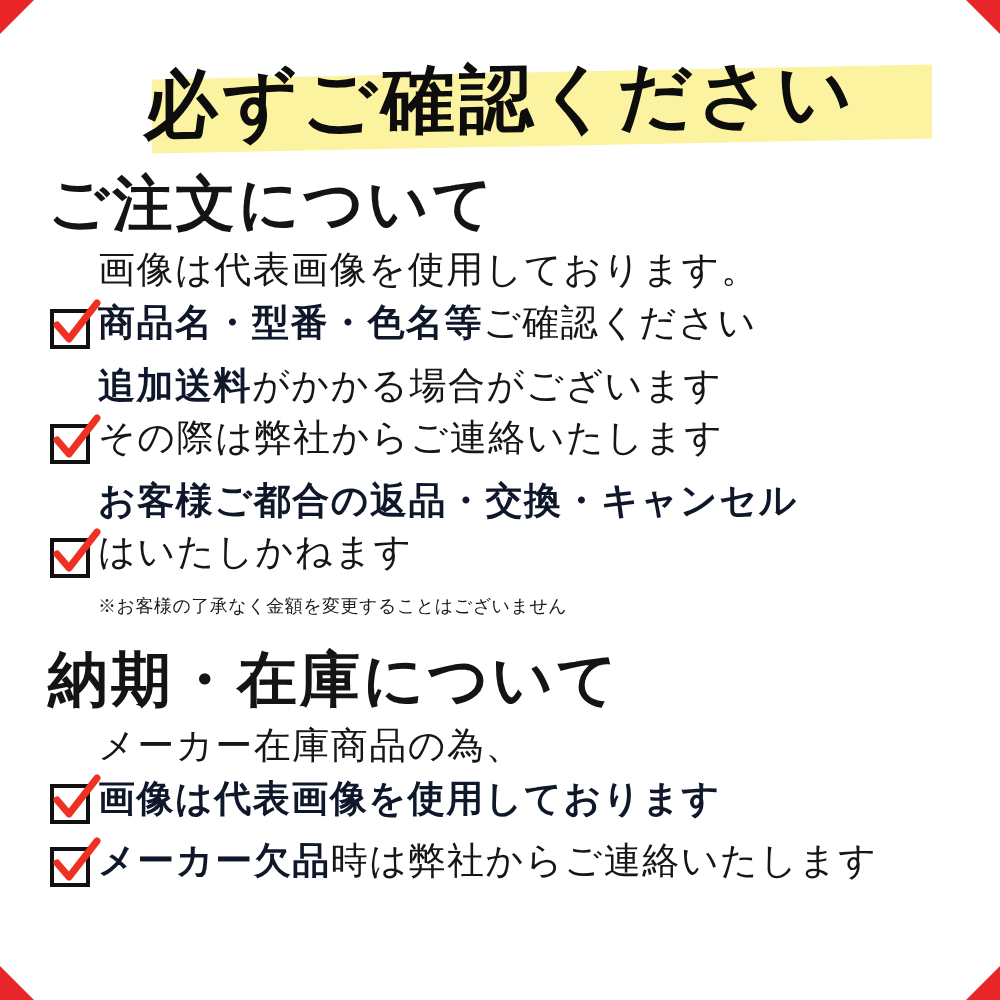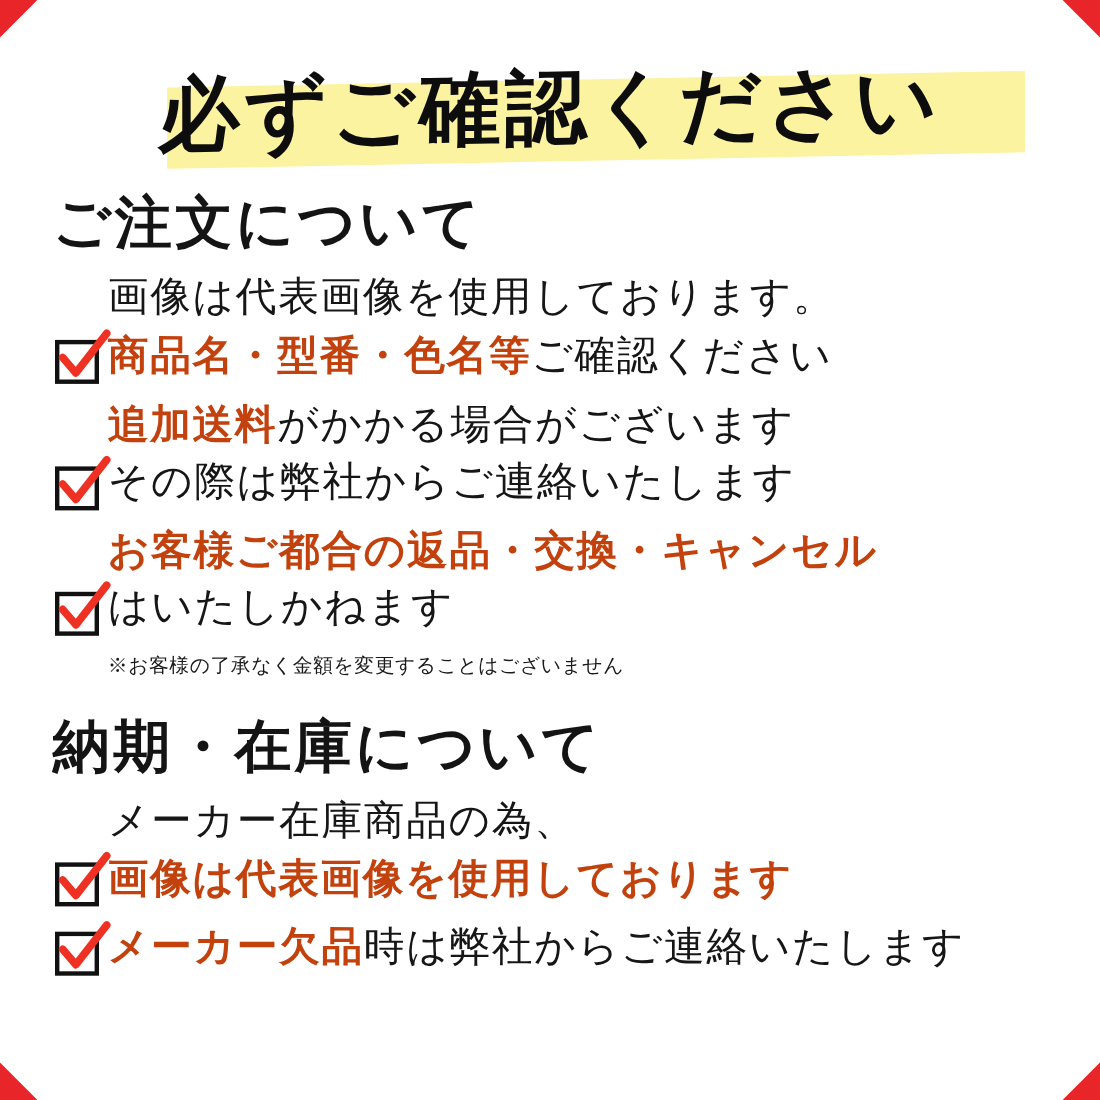--- a/index.html
+++ b/index.html
@@ -77,21 +77,21 @@
     line-height: 104px;
     letter-spacing: 4px;
     color: #0d0d0d;
     transform: skewY(-1.1deg);
   }
 
   
   .section-head {
     font-family: "DejaVu Serif", "Liberation Serif", serif;
     font-weight: bold;
-    font-size: 52px;
+    font-size: 60px;
     line-height: 62px;
     letter-spacing: 3px;
     color: #141414;
     margin: 6px 0 2px 8px;
   }
   .section-head.second {
     margin-top: 22px;
   }
 
   
@@ -125,21 +125,21 @@
     font-size: 37px;
     line-height: 52px;
     letter-spacing: 1.5px;
     color: #161616;
     white-space: nowrap;
   }
   .line.bold {
     font-weight: bold;
   }
   .red {
-    color: #c2410c;
+    color: #0f172a;
     font-weight: bold;
   }
   .note {
     font-family: "DejaVu Serif", "Liberation Serif", serif;
     font-size: 18px;
     line-height: 40px;
     letter-spacing: 0.5px;
     color: #1a1a1a;
     margin-left: 58px;
     margin-top: 2px;

